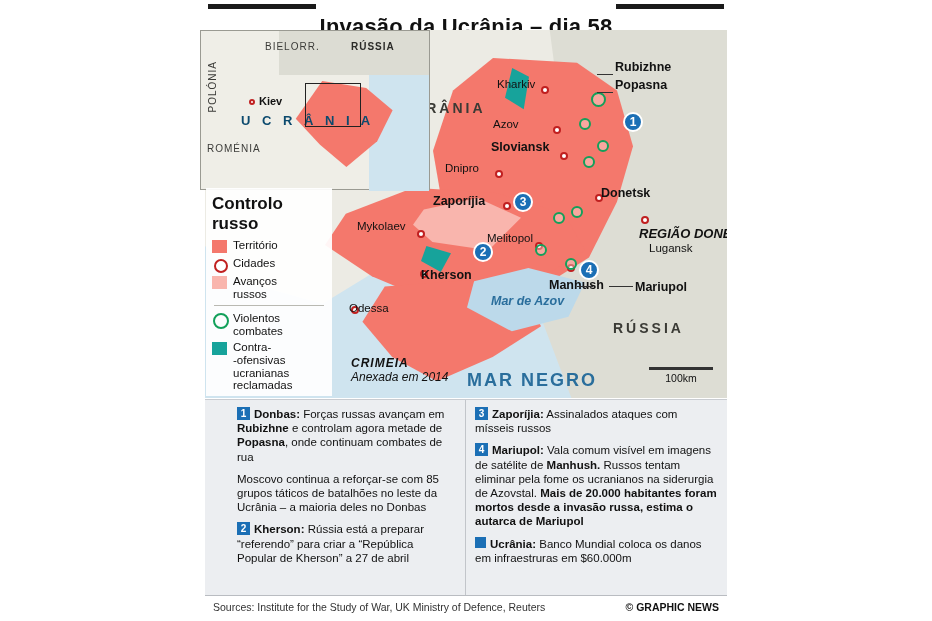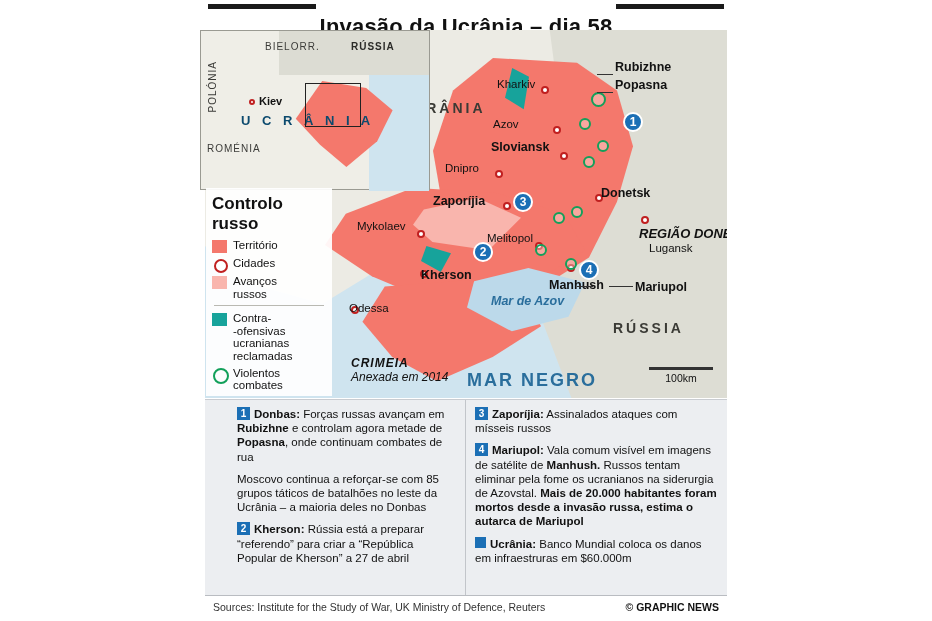--- a/index.html
+++ b/index.html
@@ -314,27 +314,27 @@
     </div>
 
     <div class="legend-row">
       <div class="legend-swatch sw-pale"></div>
       <div class="legend-label">Avanços<br>russos</div>
     </div>
 
     <div class="legend-sep"></div>
 
     <div class="legend-row">
+      <div class="legend-swatch sw-combat"></div>
+      <div class="legend-label">Violentos<br>combates</div>
+    </div>
+
+    <div class="legend-row">
       <div class="legend-swatch sw-teal"></div>
       <div class="legend-label">Contra-<br>-ofensivas<br>ucranianas<br>reclamadas</div>
-    </div>
-
-    <div class="legend-row">
-      <div class="legend-swatch sw-combat"></div>
-      <div class="legend-label">Violentos<br>combates</div>
     </div>
   </div>
 
   <div class="notes">
     <div class="notes-col left">
       <div class="note">
         <span class="sqnum">1</span><b>Donbas:</b>
         <span>Forças russas avançam em <b>Rubizhne</b> e controlam agora metade de <b>Popasna</b>, onde continuam combates de rua</span>
       </div>
       <div class="note">

